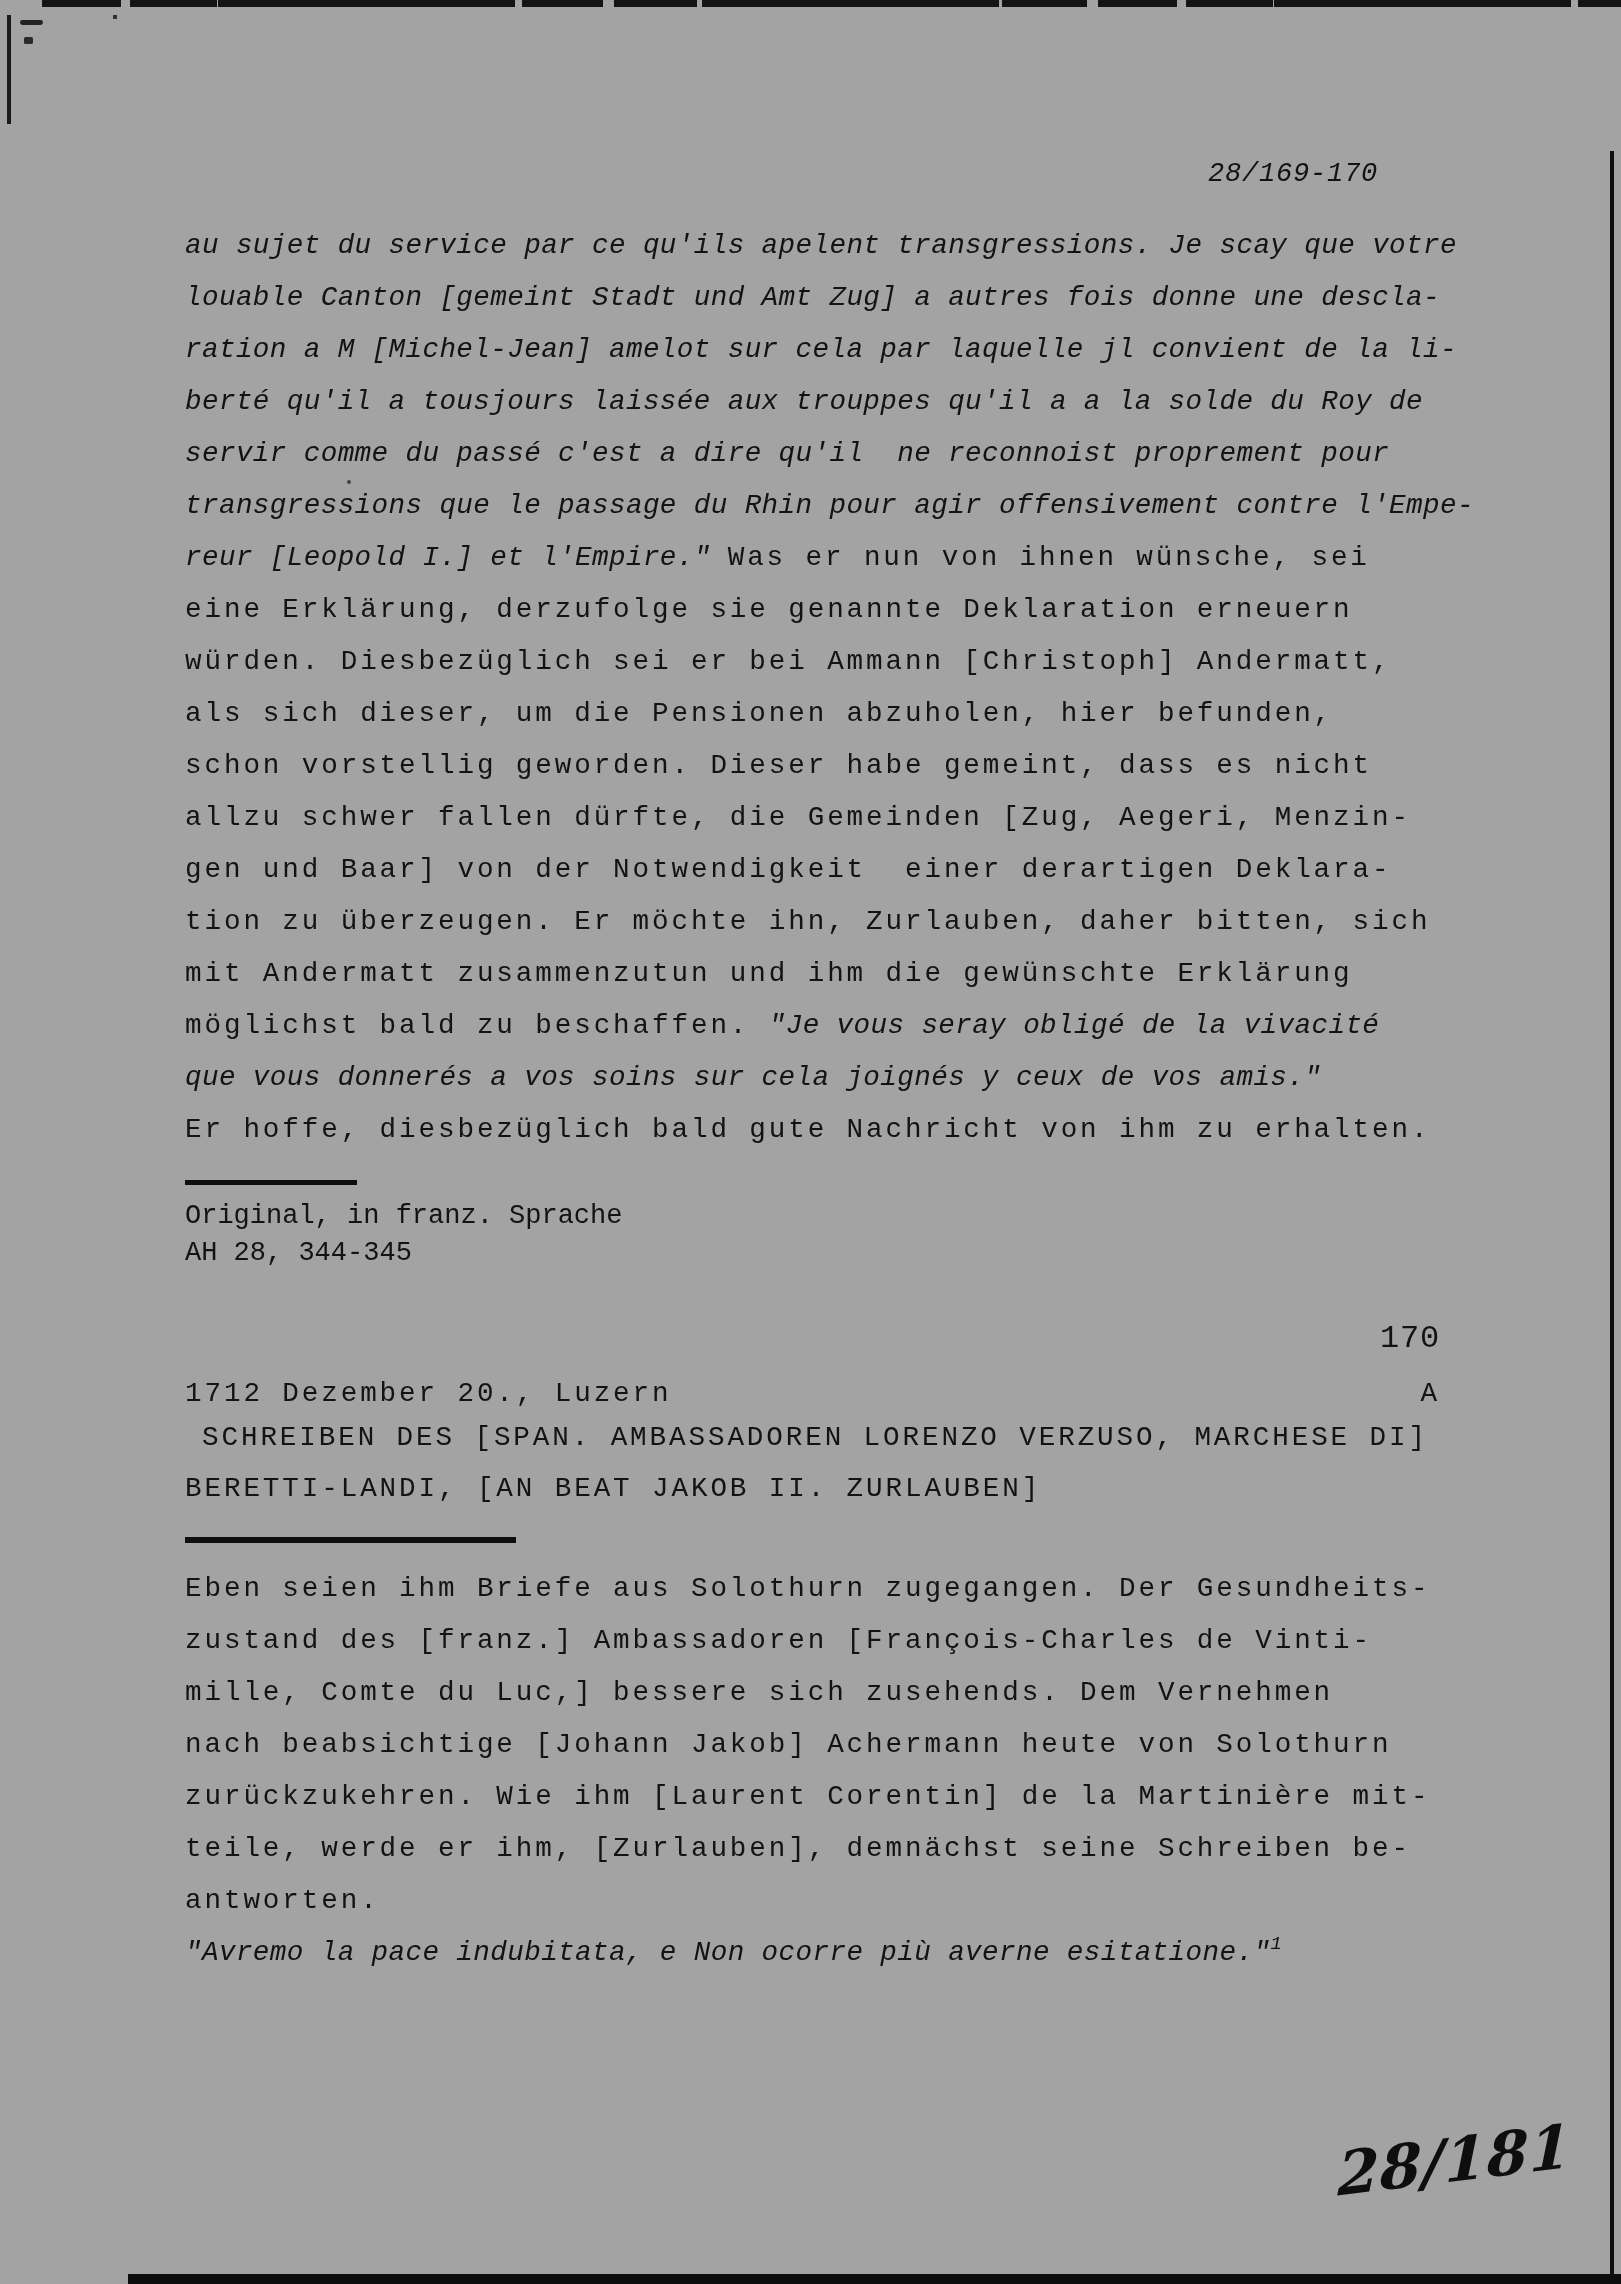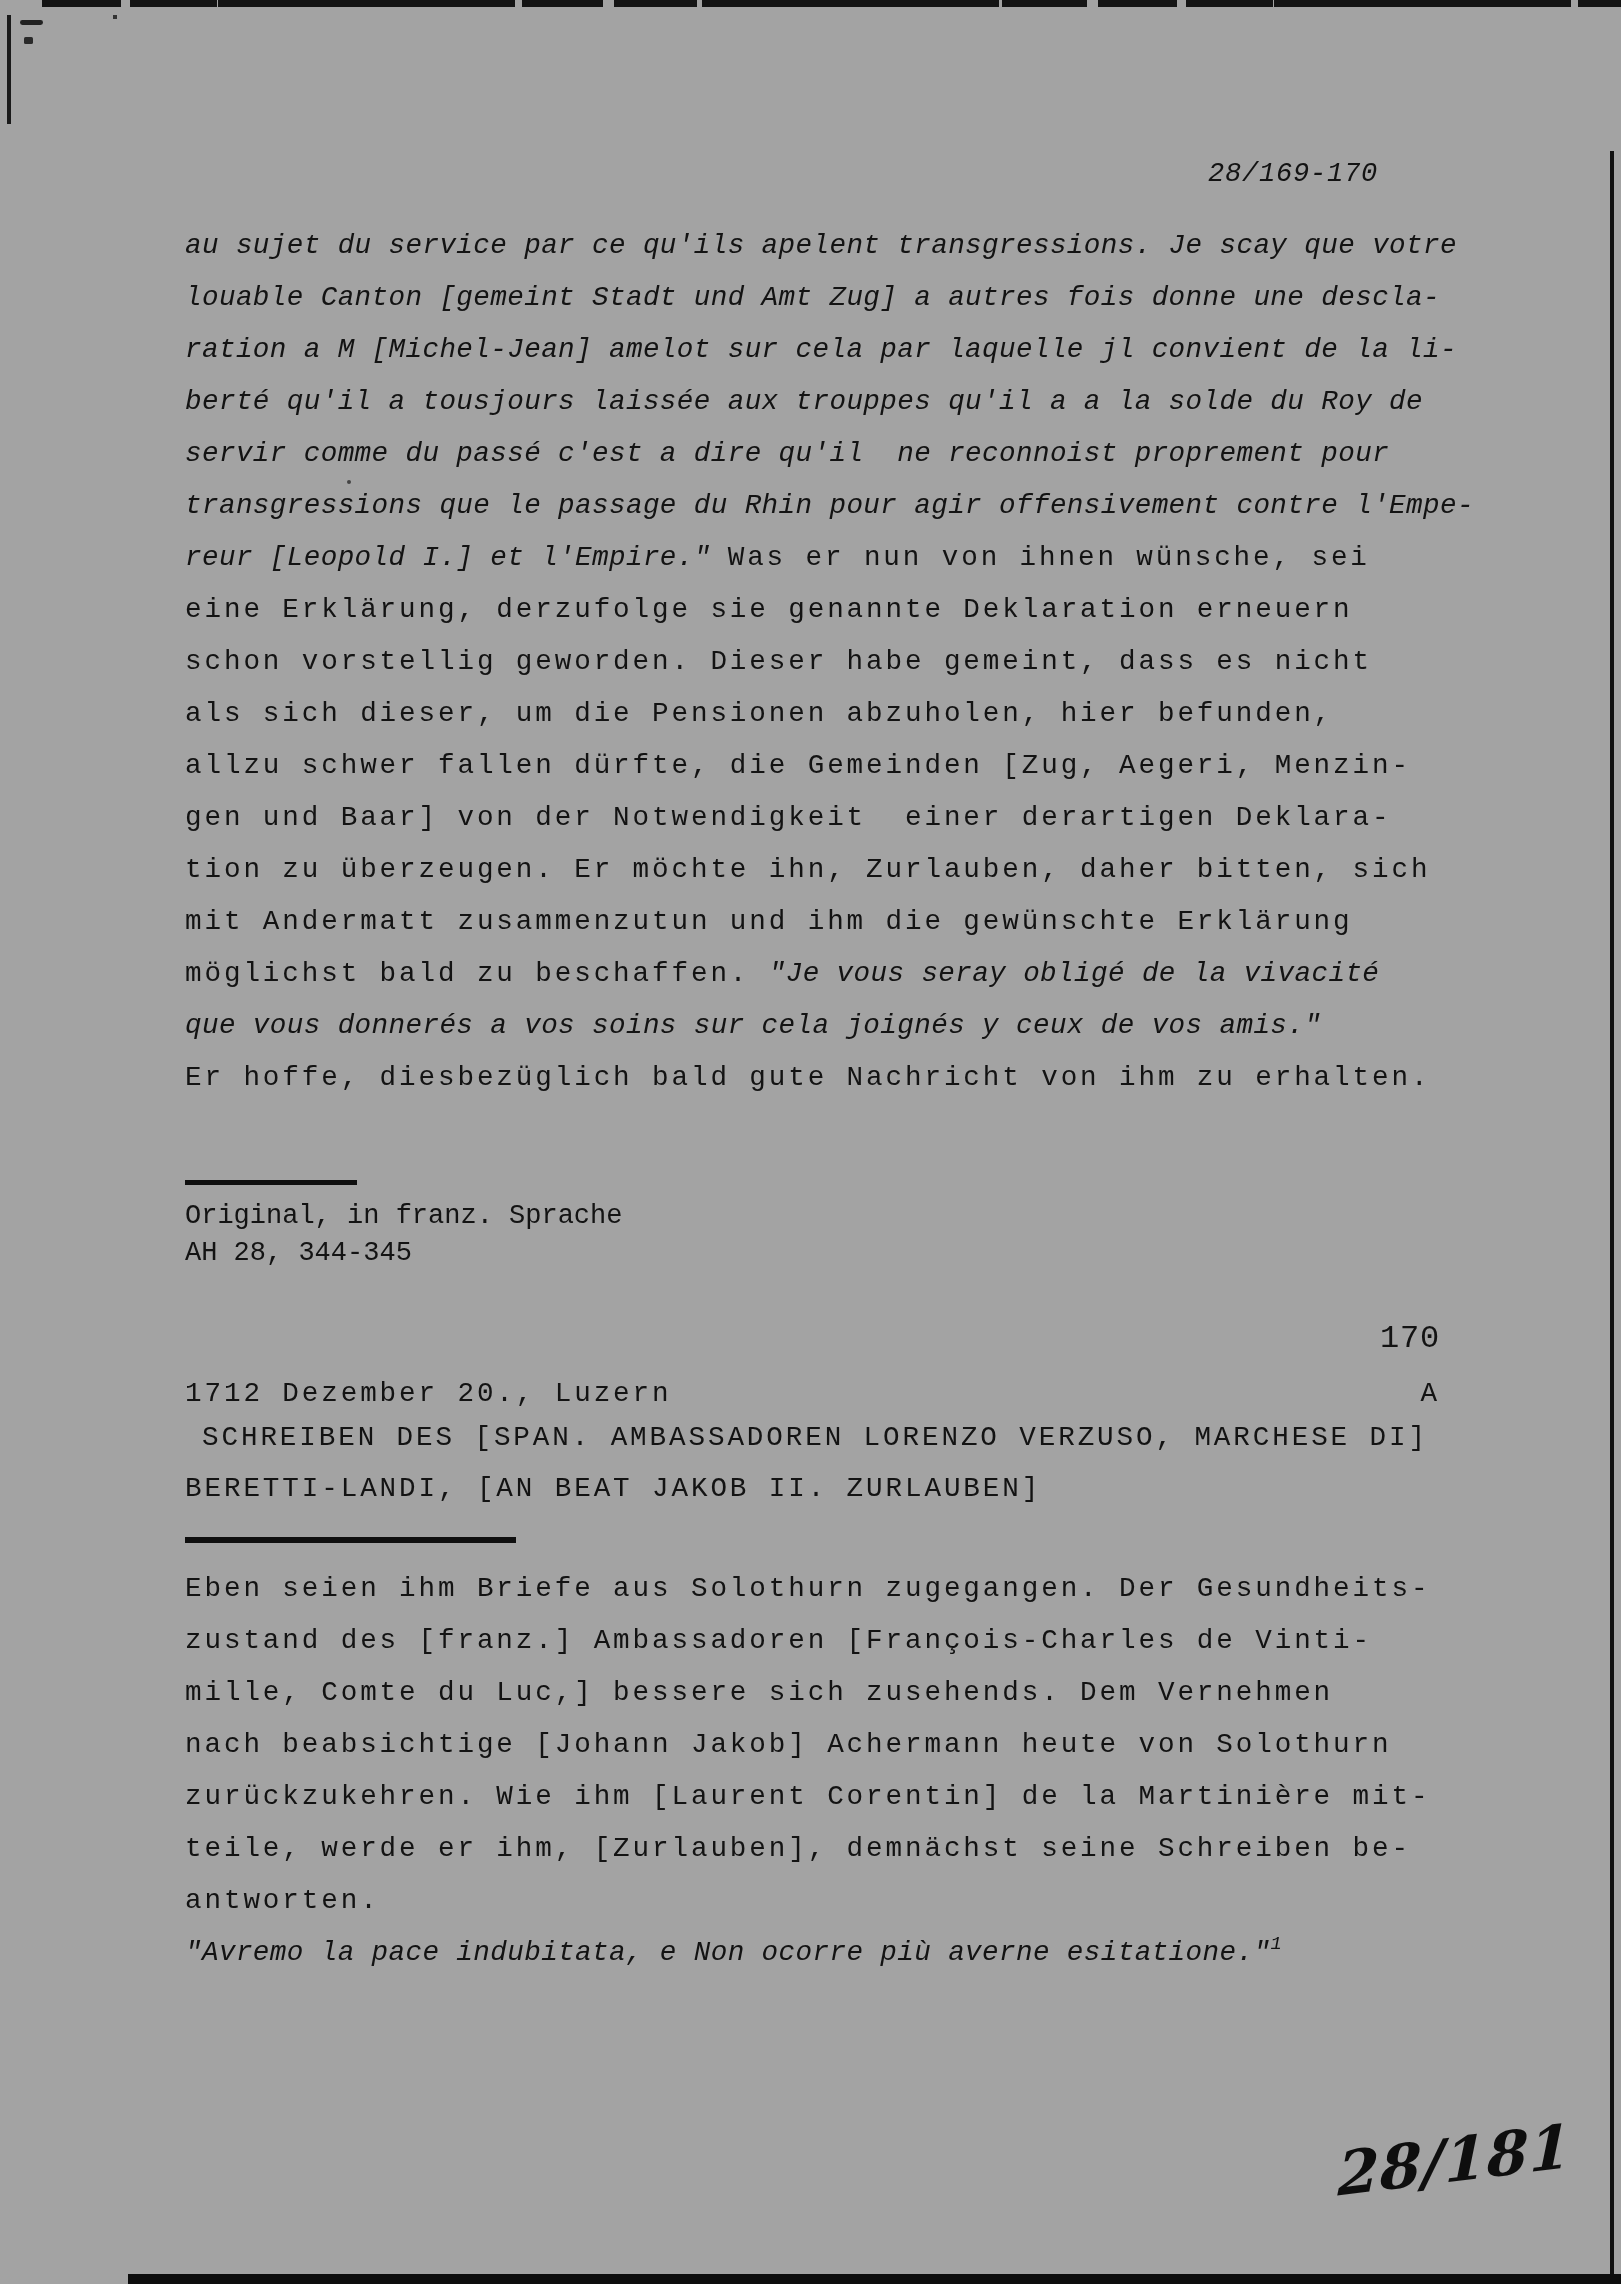--- a/index.html
+++ b/index.html
@@ -75,22 +75,23 @@
 
   <div class="para para1" id="para1">
       <div class="tl"><span class="seg-i">au sujet du service par ce qu'ils apelent transgressions. Je scay que votre</span></div>
       <div class="tl"><span class="seg-i">louable Canton [gemeint Stadt und Amt Zug] a autres fois donne une descla-</span></div>
       <div class="tl"><span class="seg-i">ration a M [Michel-Jean] amelot sur cela par laquelle jl convient de la li-</span></div>
       <div class="tl"><span class="seg-i">berté qu'il a tousjours laissée aux trouppes qu'il a a la solde du Roy de</span></div>
       <div class="tl"><span class="seg-i">servir comme du passé c'est a dire qu'il  ne reconnoist proprement pour</span></div>
       <div class="tl"><span class="seg-i">transgressions que le passage du Rhin pour agir offensivement contre l'Empe-</span></div>
       <div class="tl"><span class="seg-i">reur [Leopold I.] et l'Empire." </span><span class="seg-r">Was er nun von ihnen wünsche, sei</span></div>
       <div class="tl"><span class="seg-r">eine Erklärung, derzufolge sie genannte Deklaration erneuern</span></div>
+      <div class="tl"><span class="seg-r">würden. Diesbezüglich sei er bei Ammann [Christoph] Andermatt,</span></div>
+      <div class="tl"><span class="seg-r">als sich dieser, um die Pensionen abzuholen, hier befunden,</span></div>
       <div class="tl"><span class="seg-r">schon vorstellig geworden. Dieser habe gemeint, dass es nicht</span></div>
-      <div class="tl"><span class="seg-r">als sich dieser, um die Pensionen abzuholen, hier befunden,</span></div>
       <div class="tl"><span class="seg-r">allzu schwer fallen dürfte, die Gemeinden [Zug, Aegeri, Menzin-</span></div>
       <div class="tl"><span class="seg-r">gen und Baar] von der Notwendigkeit  einer derartigen Deklara-</span></div>
       <div class="tl"><span class="seg-r">tion zu überzeugen. Er möchte ihn, Zurlauben, daher bitten, sich</span></div>
       <div class="tl"><span class="seg-r">mit Andermatt zusammenzutun und ihm die gewünschte Erklärung</span></div>
       <div class="tl"><span class="seg-r">möglichst bald zu beschaffen. </span><span class="seg-i">"Je vous seray obligé de la vivacité</span></div>
       <div class="tl"><span class="seg-i">que vous donnerés a vos soins sur cela joignés y ceux de vos amis."</span></div>
       <div class="tl"><span class="seg-r">Er hoffe, diesbezüglich bald gute Nachricht von ihm zu erhalten.</span></div>
     </div>
 
   <div class="rule rule1"></div>

